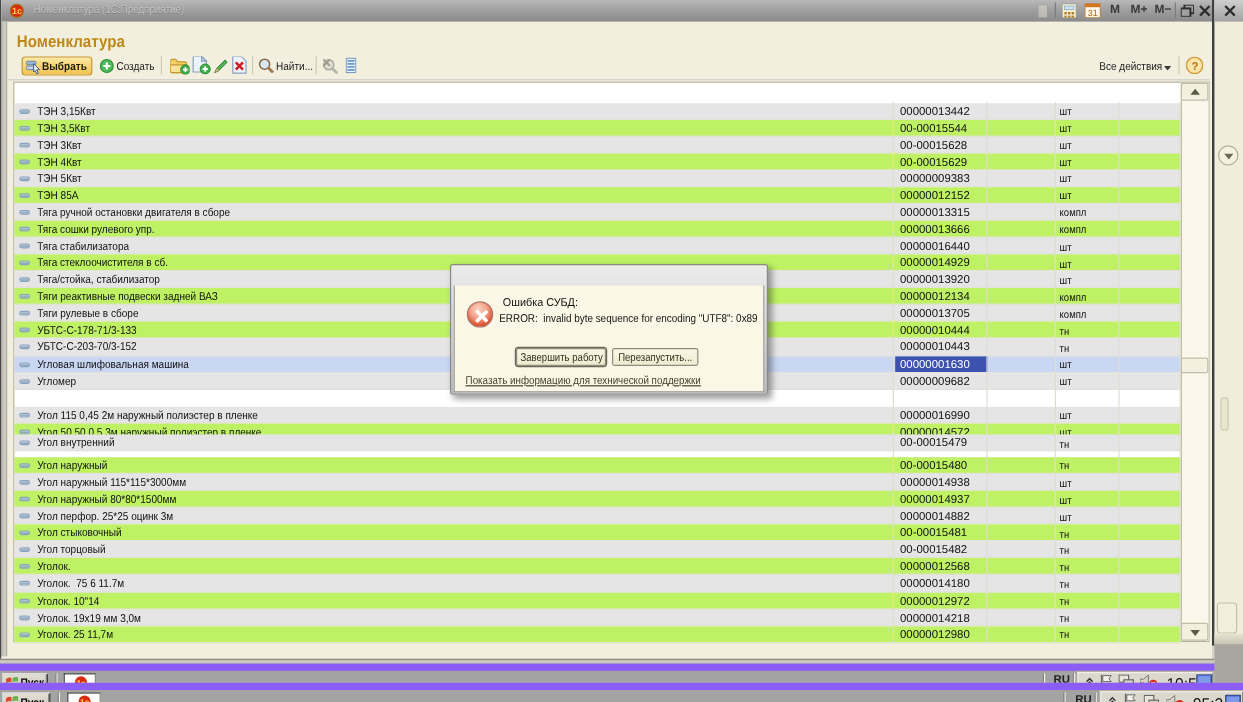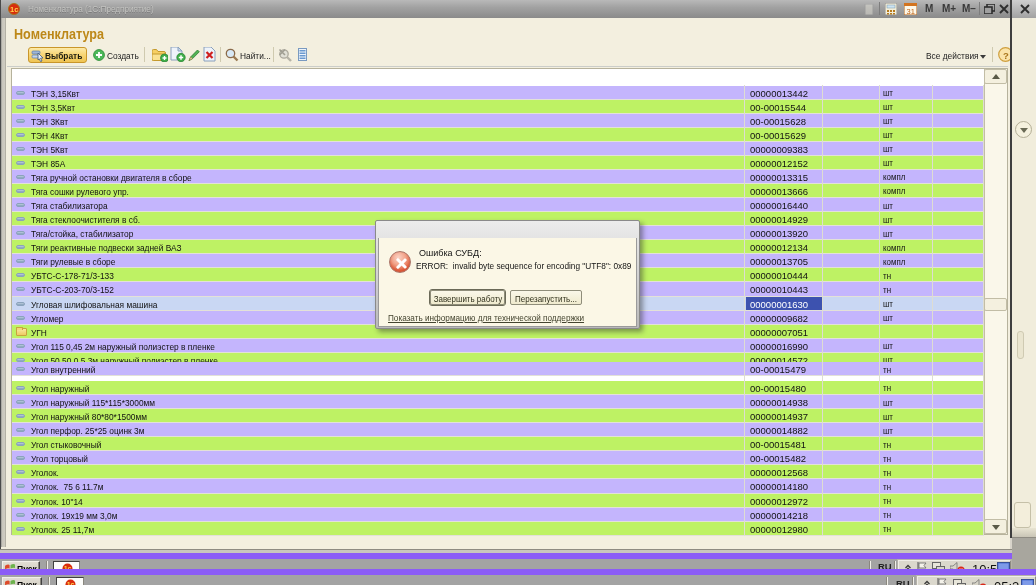--- a/index.html
+++ b/index.html
@@ -7,34 +7,34 @@
 #win{position:absolute;left:0;top:0;width:1010px;height:549px;background:#f3efdf;border-left:1px solid #4a4a4a;}
 #lband{position:absolute;left:0;top:18px;width:5px;height:529px;background:linear-gradient(90deg,#9a9a96 0,#c9c6bc 35%,#cfccc2 100%);border-right:1px solid #b3b0a4}
 #tbar{position:absolute;left:0;top:0;width:1010px;height:18px;
  background:linear-gradient(180deg,#b9b9b9 0,#a2a2a2 40%,#8a8a8a 100%);}
 #tbar .ttl{position:absolute;left:27px;top:3px;font-size:9.5px;color:#c3c3c0;text-shadow:0 1px 0 #7a7a7a;transform:scaleX(.86);transform-origin:0 50%;white-space:pre}
 .mbtn{position:absolute;top:3px;font-size:10px;font-weight:bold;color:#3a3a3a}
 .tsep{position:absolute;top:2px;width:1px;height:13px;background:#7d7d7d}
 
 #hdg{position:absolute;left:13px;top:26px;font-size:14px;font-weight:bold;color:#bd8818;transform:scaleX(.9);transform-origin:0 50%}
 
-#toolbar{position:absolute;left:12px;top:44px;width:805px;height:22px}
+#toolbar{position:absolute;left:2px;top:44px;width:805px;height:22px}
 #btnVybrat{position:absolute;left:15px;top:3px;width:59px;height:16px;border:1px solid #c9962a;border-radius:3px;
  background:linear-gradient(180deg,#fdeaa8 0,#f7d678 45%,#efc453 100%);}
 #btnVybrat span{position:absolute;left:16px;top:2px;font-size:9.5px;font-weight:bold;color:#1c1c10;transform:scaleX(.88);transform-origin:0 50%;white-space:pre}
 .tbtxt{position:absolute;top:6px;font-size:9.5px;color:#222;transform:scaleX(.88);transform-origin:0 50%;white-space:pre}
 .vsep{position:absolute;top:3px;width:1px;height:15px;background:#cfcaaf}
 
 #tbl{position:absolute;left:10px;top:68px;width:997px;height:467px;background:#fff;border:1px solid #b6b29c}
 #thead{position:absolute;left:0;top:0;width:995px;height:16px;background:#f6f2e1;border-bottom:1px solid #b9b5a0}
 .hc{position:absolute;top:3px;font-size:9.5px;color:#3c3c34;transform:scaleX(.92);transform-origin:0 50%;white-space:pre}
 .hsep{position:absolute;top:0;width:1px;height:16px;background:#cac6b2}
 .bsep{position:absolute;top:16px;width:1px;height:450px;background:#deddd2;z-index:5}
 .row{position:absolute;left:0;width:972px;height:14.07px;background:#bef264;border-bottom:1px solid #e3e1d8}
-.row.alt{background:#c4b5fd}
+.row.alt{background:#e5e5e5}
 .row.sel{background:#c9d7f3}
 .c-name{position:absolute;left:19px;top:2px;font-size:9.5px;color:#111;transform:scaleX(.88);transform-origin:0 50%;white-space:pre}
 .c-code{position:absolute;left:738px;top:2px;font-size:9.5px;color:#111;white-space:pre}
 .selcode{left:734px;top:0;width:77px;height:13.6px;background:#3d52af;color:#fff;padding:2px 0 0 4px}
 .c-unit{position:absolute;left:871px;top:2.5px;font-size:9px;color:#111;transform:scaleX(.88);transform-origin:0 50%;white-space:pre}
 .itic{position:absolute;left:4px;top:5px;width:8.6px;height:4px;border-radius:2px;
  background:linear-gradient(180deg,#c2d2e2 0,#9db4ca 45%,#87a2bd 100%);border:0.5px solid #8ba3bc}
 .fic{position:absolute;left:4px;top:3.6px;width:10.5px;height:7.8px;border-radius:1px;
  background:linear-gradient(180deg,#f9e7a0 0,#eecb62 100%);border:1px solid #c9a23e}
 .fic:before{content:"";position:absolute;left:-1px;top:-2.4px;width:4.5px;height:1.8px;background:#f3d87a;border:1px solid #c9a23e;border-bottom:none;border-radius:1px 1px 0 0}
@@ -290,26 +290,20 @@
         <span class="c-name">Угловая шлифовальная машина</span>
         <span class="c-code selcode">00000001630</span>
         <span class="c-unit">шт</span>
       </div>
 <div class="row alt" style="top:241.62px">
         <span class="itic"></span>
         <span class="c-name">Угломер</span>
         <span class="c-code">00000009682</span>
         <span class="c-unit">шт</span>
       </div>
-<div class="row" style="top:255.69px">
-        <span class="fic"></span>
-        <span class="c-name">УГН</span>
-        <span class="c-code">00000007051</span>
-        <span class="c-unit"></span>
-      </div>
 <div class="row alt" style="top:269.76px">
         <span class="itic"></span>
         <span class="c-name">Угол 115 0,45 2м наружный полиэстер в пленке</span>
         <span class="c-code">00000016990</span>
         <span class="c-unit">шт</span>
       </div>
 <div class="row" style="top:283.83px">
         <span class="itic"></span>
         <span class="c-name">Угол 50 50 0,5 3м наружный полиэстер в пленке</span>
         <span class="c-code">00000014572</span>

